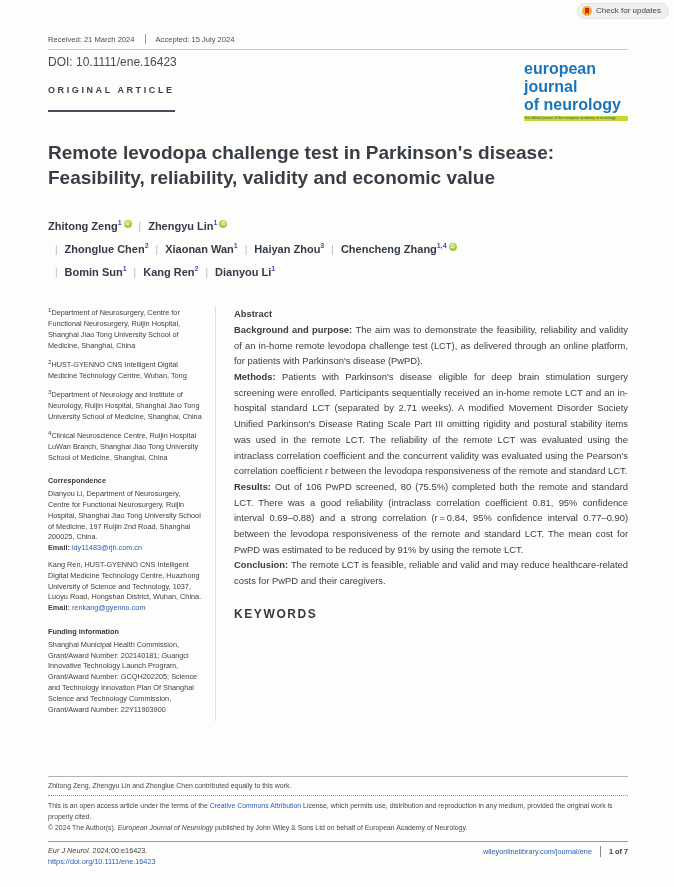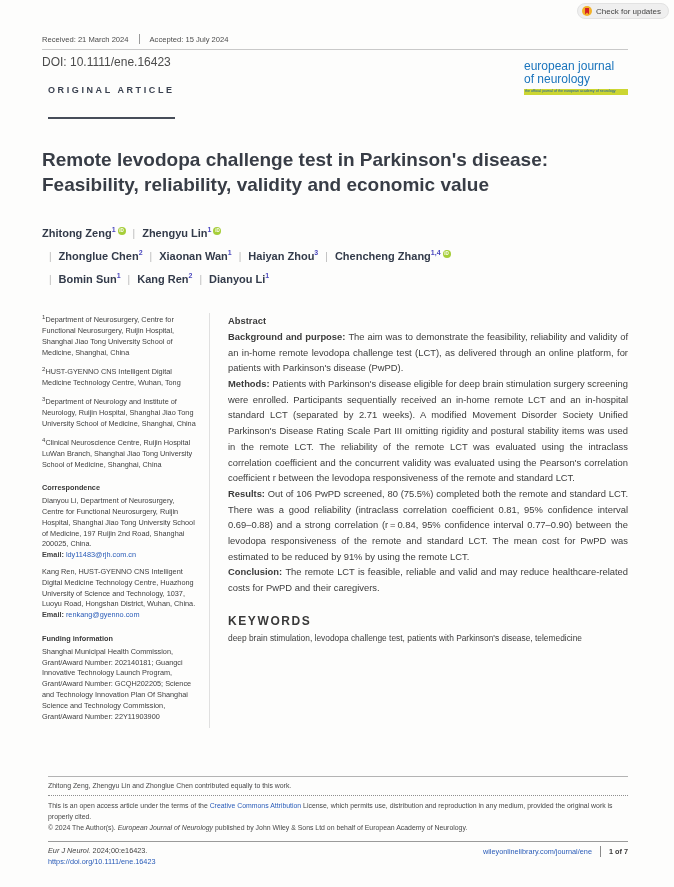--- a/index.html
+++ b/index.html
@@ -5,26 +5,26 @@
   html,body{margin:0;padding:0;background:#e9e9e9;}
   .page{
     position:relative;
     width:674px;height:887px;
     background:#fdfdfc;
     font-family:"Liberation Sans", sans-serif;
     color:#3d3d3d;
     overflow:hidden;
     margin:0 auto;
   }
-  .content{position:absolute;left:42px;right:46px;top:0;}
+  .content{position:absolute;left:48px;right:46px;top:0;}
 
   
   .check-badge{
     position:absolute;top:3px;right:5px;
-    display:flex;align-items:center;gap:4px;
+    display:flex;align-items:flex-start;gap:4px;
     background:#efefef;border:1px solid #e2e2e2;border-radius:8px;
     padding:2px 7px 2px 4px;font-size:8px;color:#444;cursor:pointer;
   }
   .check-icon{width:10px;height:10px;border-radius:50%;background:#f3b229;position:relative;display:inline-block;}
   .check-icon:before{
     content:"";position:absolute;left:3px;top:1.5px;width:4px;height:7px;background:#d21f26;
     clip-path:polygon(0 0,100% 0,100% 100%,50% 70%,0 100%);
   }
 
   
@@ -33,26 +33,26 @@
     margin-top:34px;padding-bottom:5px;
     border-bottom:1px solid #c9c9c9;
     font-size:7.6px;color:#4c4c4c;
   }
   .meta-divider{width:1px;height:10px;background:#9a9a9a;margin:0 10px;}
   .doi-row{font-size:12px;color:#4c4c4c;padding:5px 0 0;}
 
   .article-type{
     display:inline-block;margin-top:16px;
     font-size:9px;font-weight:bold;letter-spacing:2.6px;color:#3a4150;
-    border-bottom:2px solid #474d59;padding-bottom:22px;margin-left:6px;
+    border-bottom:2px solid #474d59;padding-bottom:15px;
   }
 
   
   .logo{position:absolute;top:60px;right:0;width:104px;}
-  .logo-line{font-size:12px;font-weight:normal;color:#1a74bc;line-height:1.12;}
+  .logo-line{font-size:16px;font-weight:bold;color:#1a74bc;line-height:1.12;}
   .logo-tagline{
     margin-top:2px;background:#ccd632;color:#1a5ca8;
     font-size:3.6px;line-height:1.6;padding:0 1px;white-space:nowrap;overflow:hidden;
   }
 
   
   .title{
     margin-top:28px;max-width:540px;
     font-size:19px;font-weight:bold;color:#383d46;line-height:1.34;
   }
@@ -155,21 +155,20 @@
 
       <div class="right-col">
         <div class="abstract">
           <p class="abstract-heading">Abstract</p>
           <p><span class="lead">Background and purpose: </span><span>The aim was to demonstrate the feasibility, reliability and validity of an in-home remote levodopa challenge test (LCT), as delivered through an online platform, for patients with Parkinson's disease (PwPD).</span></p>
           <p><span class="lead">Methods: </span><span>Patients with Parkinson's disease eligible for deep brain stimulation surgery screening were enrolled. Participants sequentially received an in-home remote LCT and an in-hospital standard LCT (separated by 2.71 weeks). A modified Movement Disorder Society Unified Parkinson's Disease Rating Scale Part III omitting rigidity and postural stability items was used in the remote LCT. The reliability of the remote LCT was evaluated using the intraclass correlation coefficient and the concurrent validity was evaluated using the Pearson's correlation coefficient r between the levodopa responsiveness of the remote and standard LCT.</span></p>
           <p><span class="lead">Results: </span><span>Out of 106 PwPD screened, 80 (75.5%) completed both the remote and standard LCT. There was a good reliability (intraclass correlation coefficient 0.81, 95% confidence interval 0.69–0.88) and a strong correlation (r = 0.84, 95% confidence interval 0.77–0.90) between the levodopa responsiveness of the remote and standard LCT. The mean cost for PwPD was estimated to be reduced by 91% by using the remote LCT.</span></p>
           <p><span class="lead">Conclusion: </span><span>The remote LCT is feasible, reliable and valid and may reduce healthcare-related costs for PwPD and their caregivers.</span></p>
         </div>
         <div class="kw-heading">KEYWORDS</div>
-        <div class="kw-text">deep brain stimulation, levodopa challenge test, patients with Parkinson's disease, telemedicine</div>
       </div>
     </div>
   </div>
 
   <div class="footer">
     <div class="fn-rule"></div>
     <div class="fn-equal">Zhitong Zeng, Zhengyu Lin and Zhonglue Chen contributed equally to this work.</div>
     <div class="fn-dotted"></div>
     <div class="fn-open"><span>This is an open access article under the terms of the </span><a class="link">Creative Commons Attribution</a><span> License, which permits use, distribution and reproduction in any medium, provided the original work is properly cited.</span></div>
     <div class="fn-copy"><span>© 2024 The Author(s). </span><span class="it">European Journal of Neurology</span><span> published by John Wiley &amp; Sons Ltd on behalf of European Academy of Neurology.</span></div>

